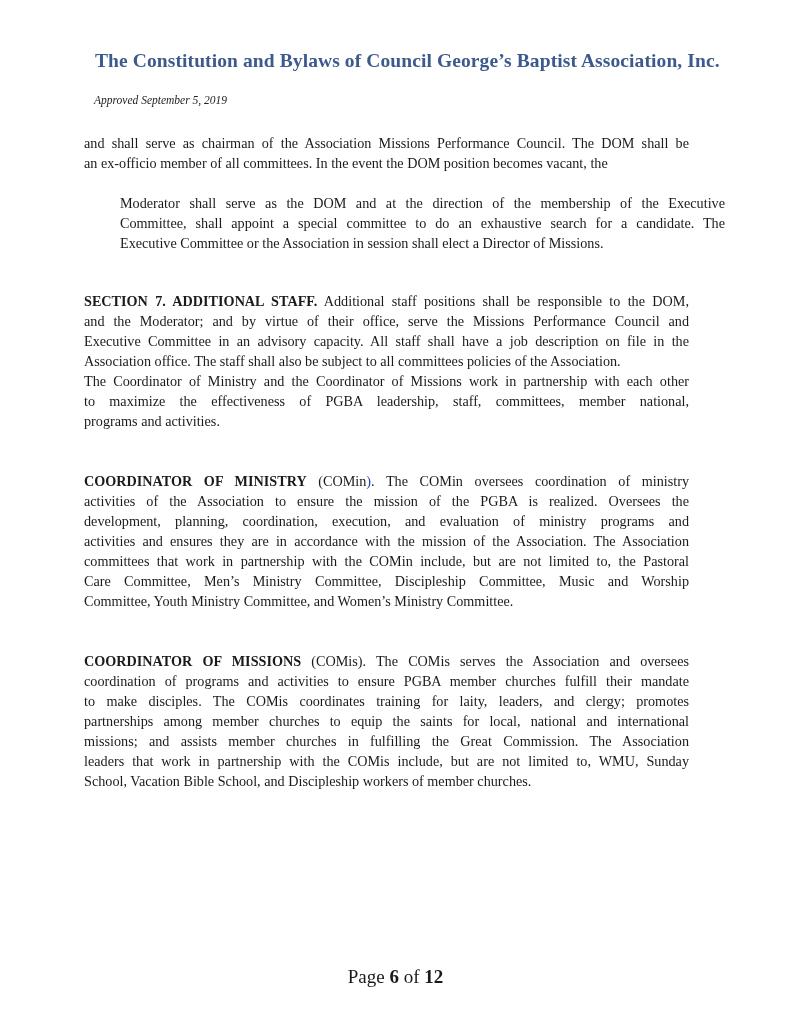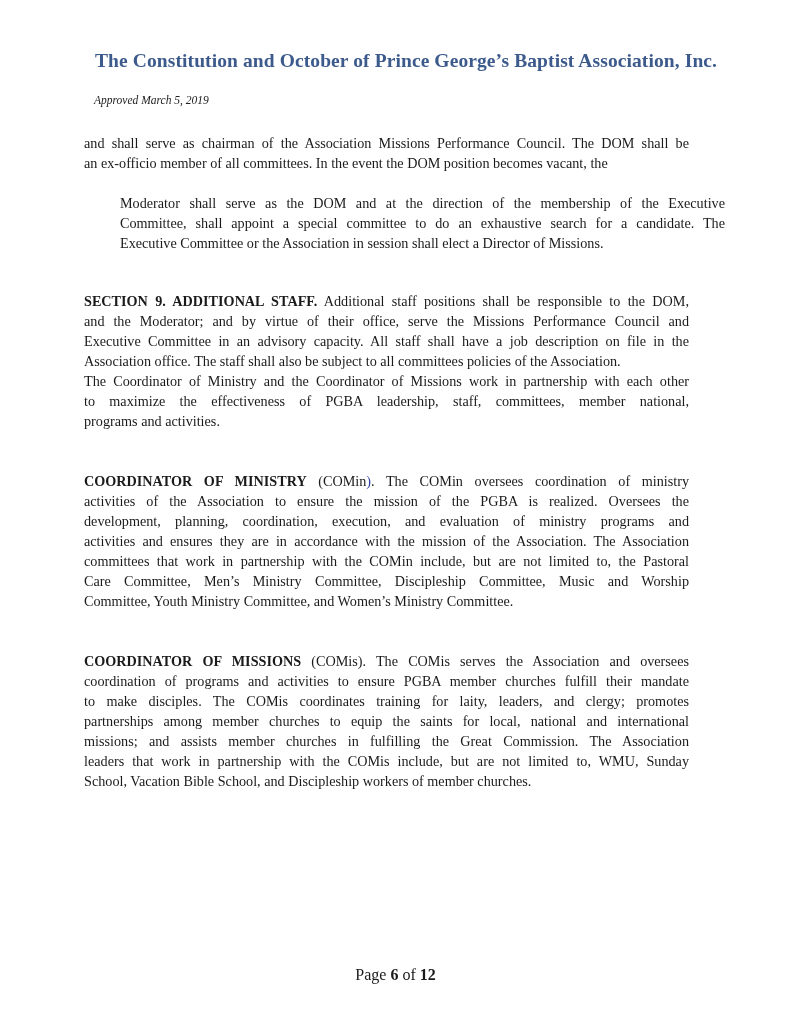--- a/index.html
+++ b/index.html
@@ -64,46 +64,46 @@
     .p2 { top: 193px; margin-left: 36px; }
     .p3 { top: 291px; }
     .p4 { top: 471px; }
     .p5 { top: 651px; }
     .footer {
       position: absolute;
       left: 0;
       width: 791px;
       top: 966px;
       text-align: center;
-      font-size: 16px;
+      font-size: 19px;
       color: #1a1a1a;
     }
     .footer .num { font-weight: bold; }
   </style>
 </head>
 <body>
 
 <div class="page">
 
-  <div class="doc-title">The Constitution and October of Prince George’s Baptist Association, Inc.</div>
-  <div class="approved">Approved March 5, 2019</div>
+  <div class="doc-title">The Constitution and Bylaws of Council George’s Baptist Association, Inc.</div>
+  <div class="approved">Approved September 5, 2019</div>
 
   <div class="para p1">
     <span class="line">and shall serve as chairman of the Association Missions Performance Council.  The DOM shall be</span>
     <span class="line last">an ex-officio member of all committees.   In the event the DOM position becomes vacant, the</span>
   </div>
 
   <div class="para p2">
     <span class="line">Moderator shall serve as the DOM and at the direction of the membership of the Executive</span>
     <span class="line">Committee, shall appoint a special committee to do an exhaustive search for a candidate.  The</span>
     <span class="line last">Executive Committee or the Association in session shall elect a Director of Missions.</span>
   </div>
 
   <div class="para p3">
-    <span class="line"><span class="bold">SECTION 9. ADDITIONAL STAFF.</span><span>  Additional staff positions shall be responsible to the DOM,</span></span>
+    <span class="line"><span class="bold">SECTION 7. ADDITIONAL STAFF.</span><span>  Additional staff positions shall be responsible to the DOM,</span></span>
     <span class="line">and the Moderator; and by virtue of their office, serve the Missions Performance Council and</span>
     <span class="line">Executive Committee in an advisory capacity.  All staff shall have a job description on file in the</span>
     <span class="line last">Association office. The staff shall also be subject to all committees policies of the Association.</span>
     <span class="line">The Coordinator of Ministry and the Coordinator of Missions work in partnership with each other</span>
     <span class="line">to maximize the effectiveness of PGBA leadership, staff, committees, member national,</span>
     <span class="line last">programs and activities.</span>
   </div>
 
   <div class="para p5">
     <span class="line"><span class="bold">COORDINATOR OF MISSIONS</span><span> (COMis).  The COMis serves the Association and oversees</span></span>

